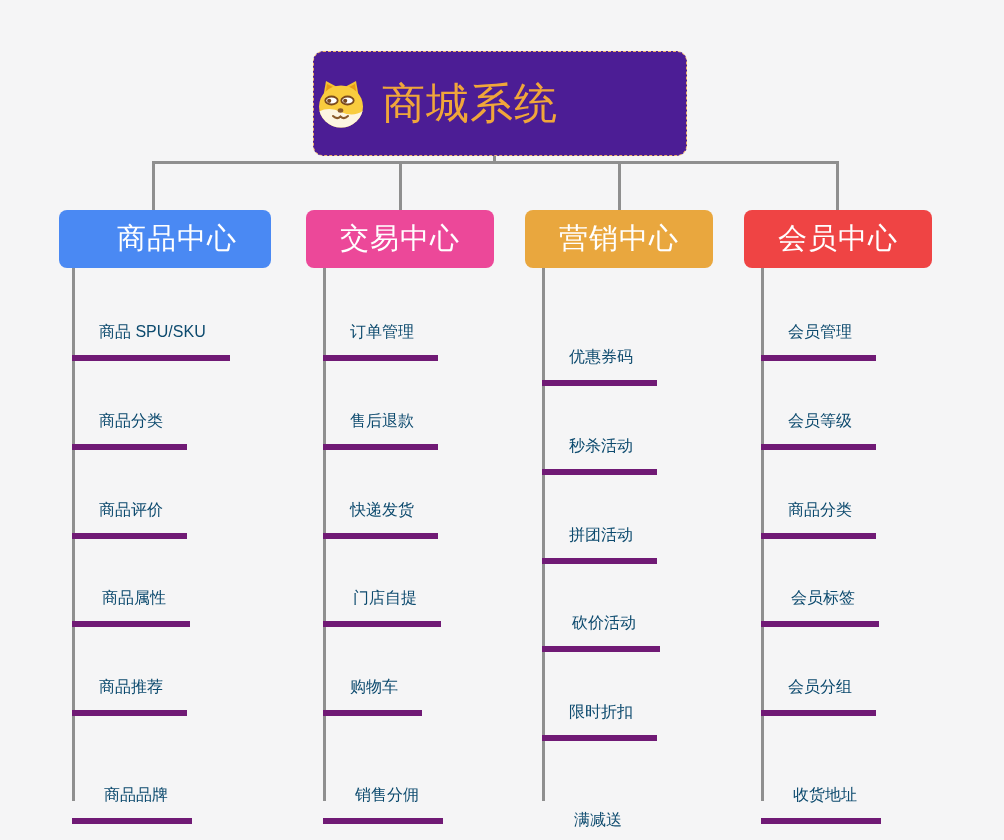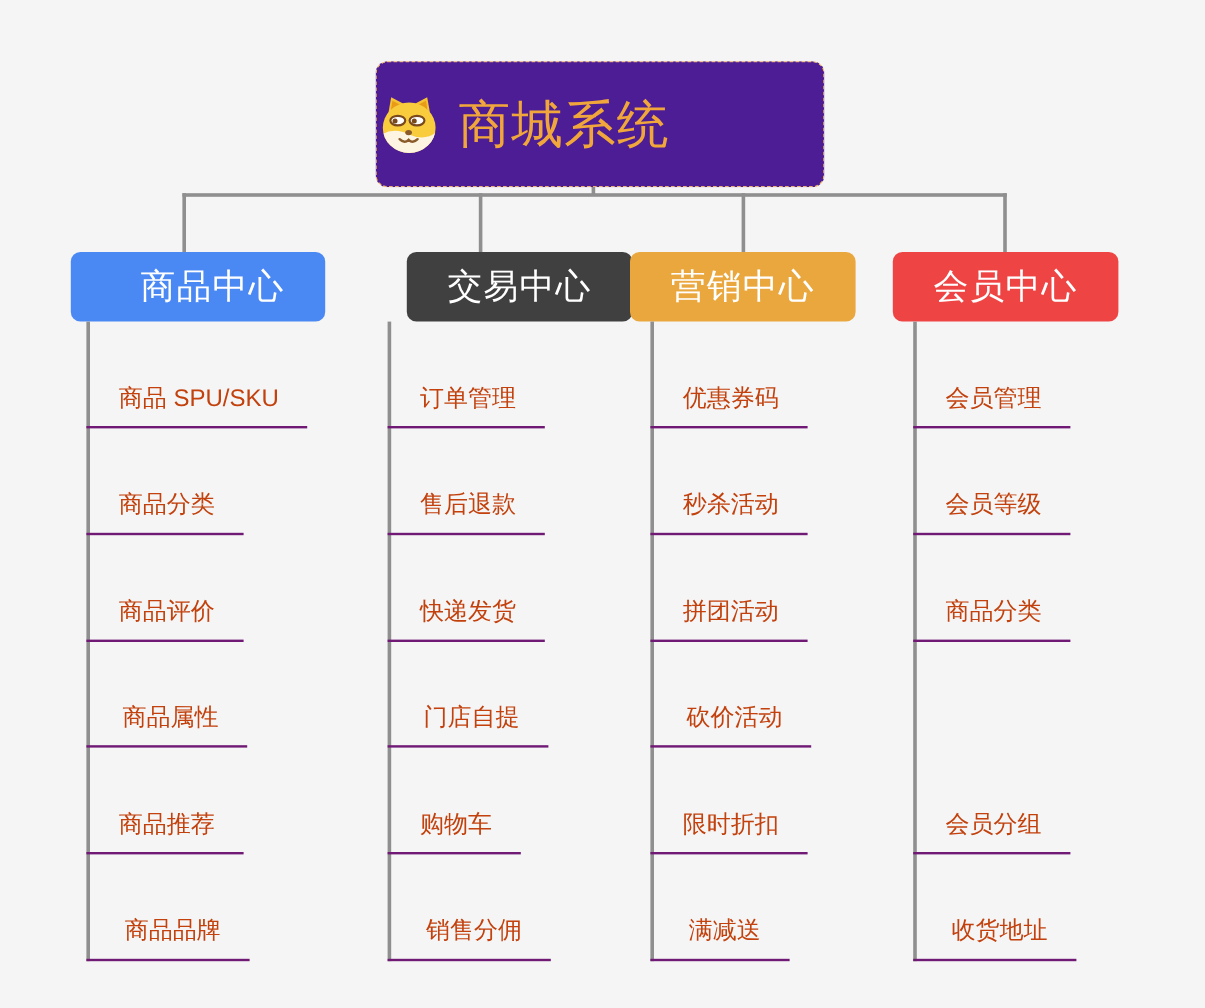--- a/index.html
+++ b/index.html
@@ -26,27 +26,27 @@
     position:absolute; top:210px; width:188px; height:58px; border-radius:8px;
     color:#ffffff; font-size:29px; display:flex; align-items:center; justify-content:center;
     letter-spacing:1px;
   }
   .branch-1 { left:59px;padding-left:24px; } .branch-2 { left:306px; } .branch-3 { left:525px; } .branch-4 { left:744px; }
   
   .spine { position:absolute; top:268px; width:3px; height:533px; background:#8f8f8f; }
   .spine-1 { left:72px; } .spine-2 { left:323px; } .spine-3 { left:542px; } .spine-4 { left:761px; }
   
   .item {
-    position:absolute; font-size:20px; line-height:30px; color:#c2410c;
-    padding:0 24px 8px 27px; border-bottom:2px solid #701a75; white-space:nowrap;
+    position:absolute; font-size:16px; line-height:30px; color:#0c4a6e;
+    padding:0 24px 8px 27px; border-bottom:6px solid #701a75; white-space:nowrap;
     width:max-content;
   }
-  .col1 { left:72px; } .col2 { left:323px; } .col3 { left:542px; } .col4 { left:761px; }
+  .col1 { left:72px; } .col2 { left:323px; } .col3 { left:542px;margin-top:25px; } .col4 { left:761px; }
   .row1 { top:317px; } .row2 { top:406px; } .row3 { top:495px; }
-  .row4 { top:583px;padding-left:30px; } .row5 { top:672px; } .row6 { top:761px;padding-left:32px; }
+  .row4 { top:583px;padding-left:30px; } .row5 { top:672px; } .row6 { top:780px;padding-left:32px; }
   .dog-icon { display:block; }
 </style>
 </head>
 <body>
 
 <div class="canvas">
 
   <div class="line root-drop"></div>
   <div class="line h-bar"></div>
   <div class="line drop drop-1"></div>
@@ -73,21 +73,21 @@
         <circle cx="15.2" cy="21.8" r="2.1" fill="#7a4a1e"></circle>
         <circle cx="31.2" cy="21.8" r="2.1" fill="#7a4a1e"></circle>
         <ellipse cx="26.5" cy="31.5" rx="2.8" ry="2.2" fill="#8a5a2a"></ellipse>
         <path d="M 19 37 Q 23 41 26.5 37.5 Q 30 41 34 37" fill="none" stroke="#8a5a2a" stroke-width="2" stroke-linecap="round"></path>
       </svg>
     </span>
     <span class="root-title">商城系统</span>
   </div>
 
   <div class="branch branch-1" style="background-color: rgb(74, 137, 243);">商品中心</div>
-  <div class="branch branch-2" style="background-color: #404040; margin-left: 33px;">交易中心</div>
+  <div class="branch branch-2" style="background-color: #ec4899;">交易中心</div>
   <div class="branch branch-3" style="background-color: rgb(233, 167, 62);">营销中心</div>
   <div class="branch branch-4" style="background-color: #ef4444;">会员中心</div>
 
   <div class="spine spine-1"></div>
   <div class="spine spine-2"></div>
   <div class="spine spine-3"></div>
   <div class="spine spine-4"></div>
 
   <div class="item col1 row1">商品 SPU/SKU</div>
   <div class="item col1 row2">商品分类</div>
@@ -106,16 +106,17 @@
   <div class="item col3 row1">优惠券码</div>
   <div class="item col3 row2">秒杀活动</div>
   <div class="item col3 row3">拼团活动</div>
   <div class="item col3 row4">砍价活动</div>
   <div class="item col3 row5">限时折扣</div>
   <div class="item col3 row6">满减送</div>
 
   <div class="item col4 row1">会员管理</div>
   <div class="item col4 row2">会员等级</div>
   <div class="item col4 row3">商品分类</div>
+  <div class="item col4 row4">会员标签</div>
   <div class="item col4 row5">会员分组</div>
   <div class="item col4 row6">收货地址</div>
 
 </div>
 
 </body></html>

